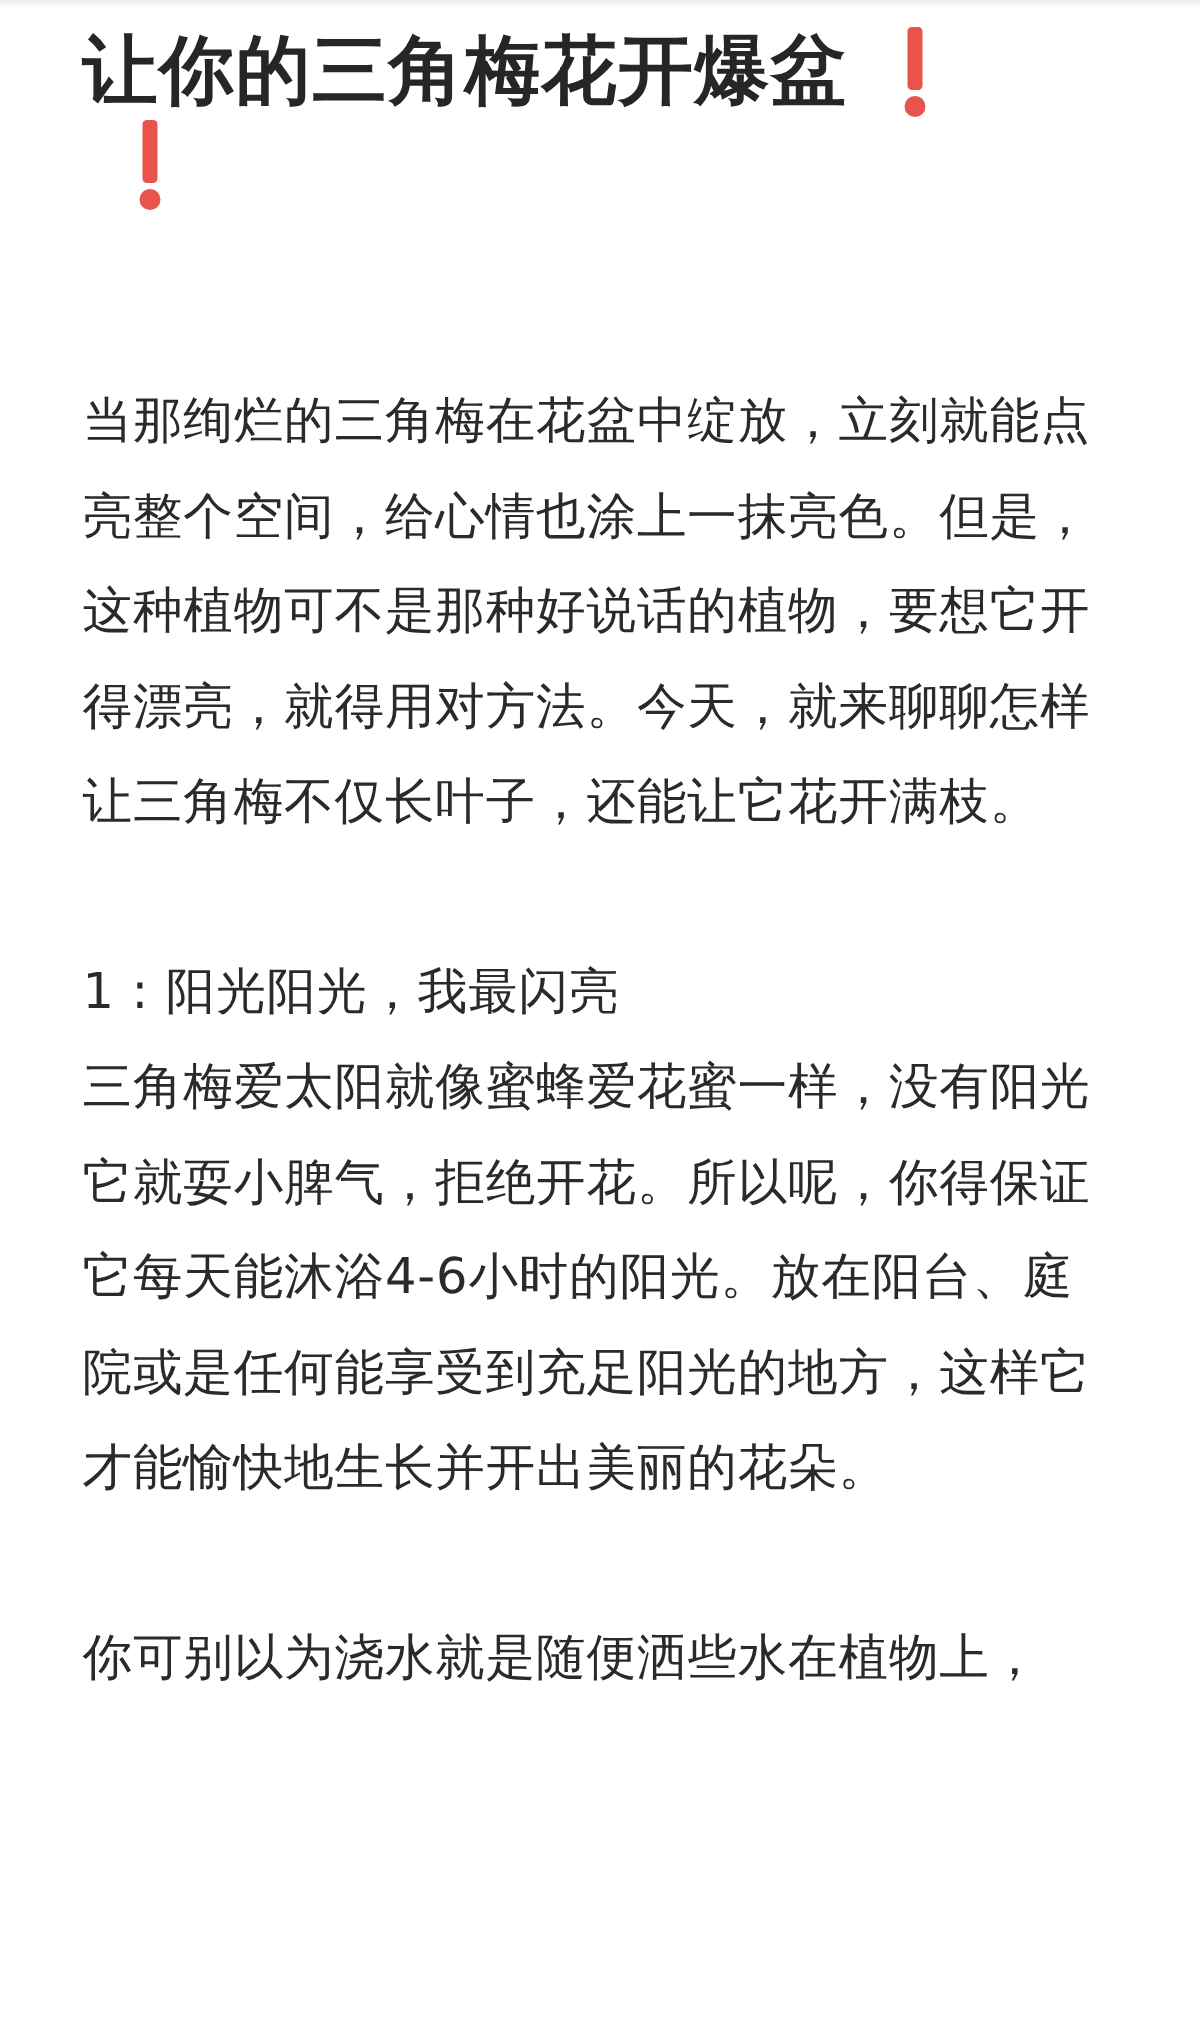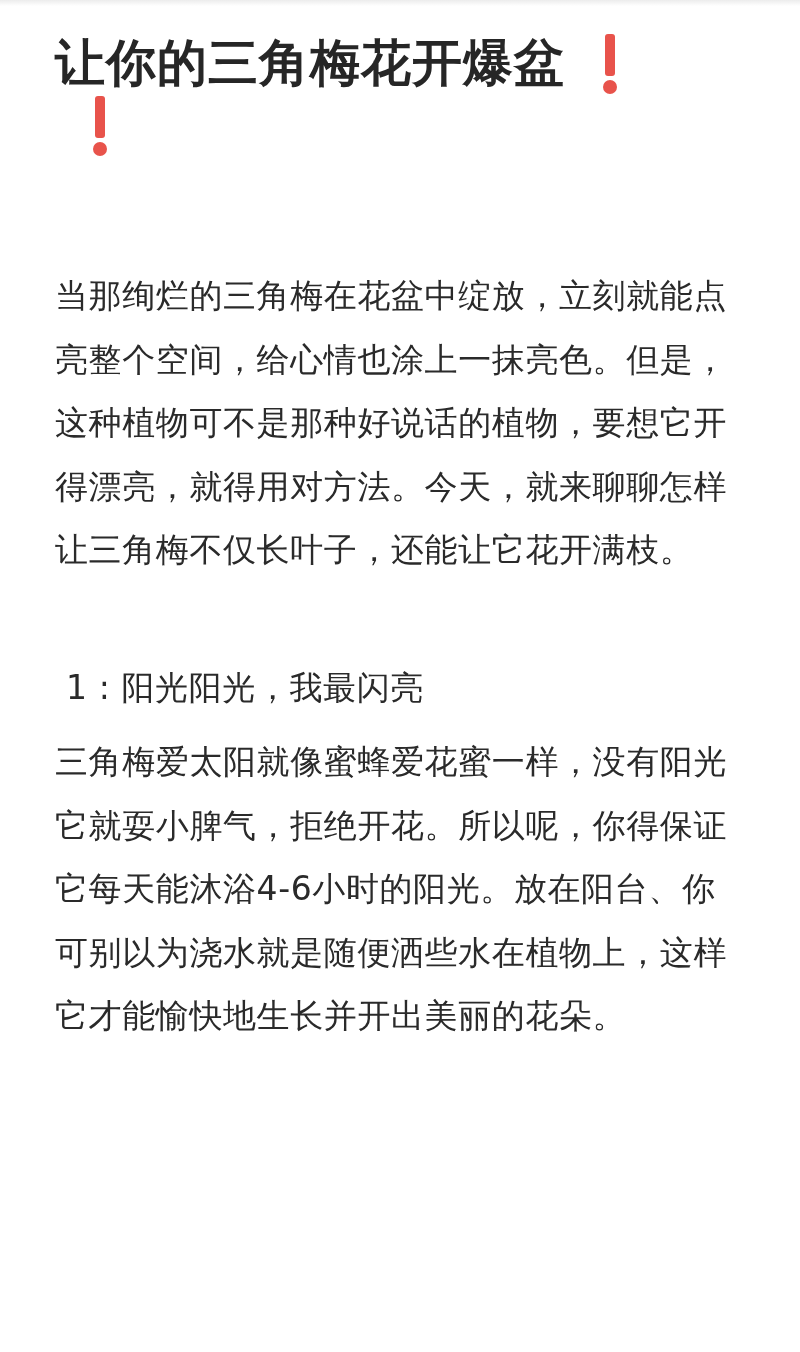--- a/index.html
+++ b/index.html
@@ -19,48 +19,47 @@
     .article { position: absolute; left: 55px; top: 16px; width: 700px; }
     .headline { margin: 0; }
     .headline-line {
       display: flex; align-items: center;
       height: 62px;
       font-size: 50px;
       font-weight: bold;
       color: #262626;
       letter-spacing: 1px;
       white-space: nowrap;
-      margin-top: 16px;
     }
     .headline-line + .headline-line { margin-top: 0px; }
     .exclaim {
       display: inline-block;
       position: relative;
       width: 14px;
       height: 58px;
       margin-left: 38px;
     }
     .exclaim .bar {
       position: absolute; left: 2px; top: 0; width: 10px; height: 42px;
       background: #e8534b; border-radius: 3px;
     }
     .exclaim .dot {
       position: absolute; left: 0px; top: 46px; width: 14px; height: 14px;
       background: #e8534b; border-radius: 50%;
     }
     .body-text {
-      position: absolute; left: 55px; top: 264px; width: 680px;
+      position: absolute; left: 55px; top: 248px; width: 680px;
       font-size: 33px;
       line-height: 63.5px;
       color: #2a2a2a;
       letter-spacing: 0.6px;
     }
     .para { margin: 0; word-break: break-all; }
     .spacer { height: 63px; }
-    .section-title { margin: 11px; }
+    .section-title { margin: 0; }
   </style>
 </head>
 <body>
 
 <div class="top-edge"></div>
 
 <div class="article">
   <h1 class="headline">
     <div class="headline-line">
       <span>让你的三角梅花开爆盆</span>
@@ -77,17 +76,18 @@
     </div>
   </h1>
 </div>
 
 <div class="body-text">
   <p class="para">当那绚烂的三角梅在花盆中绽放，立刻就能点亮整个空间，给心情也涂上一抹亮色。但是，这种植物可不是那种好说话的植物，要想它开得漂亮，就得用对方法。今天，就来聊聊怎样让三角梅不仅长叶子，还能让它花开满枝。</p>
 
   <div class="spacer"></div>
 
   <p class="section-title">1 : 阳光阳光，我最闪亮</p>
-  <p class="para">三角梅爱太阳就像蜜蜂爱花蜜一样，没有阳光它就耍小脾气，拒绝开花。所以呢，你得保证它每天能沐浴4-6小时的阳光。放在阳台、你可别以为浇水就是随便洒些水在植物上，这样它才能愉快地生长并开出美丽的花朵。</p>
+  <p class="para">三角梅爱太阳就像蜜蜂爱花蜜一样，没有阳光它就耍小脾气，拒绝开花。所以呢，你得保证它每天能沐浴4-6小时的阳光。放在阳台、庭院或是任何能享受到充足阳光的地方，这样它才能愉快地生长并开出美丽的花朵。</p>
 
   <div class="spacer"></div>
 
+  <p class="para">你可别以为浇水就是随便洒些水在植物上，</p>
 </div>
 
 </body></html>

